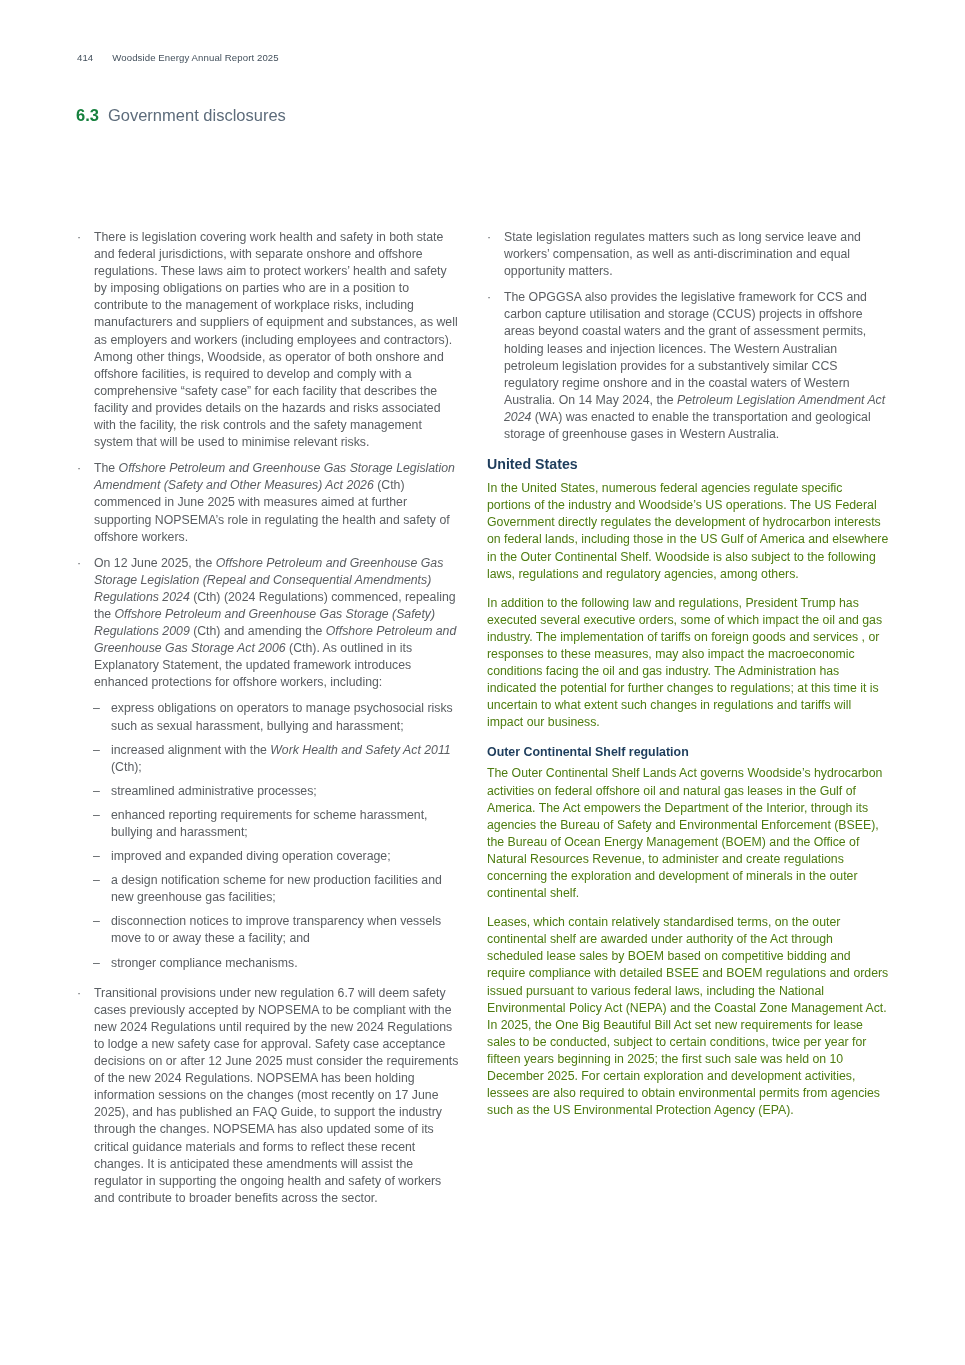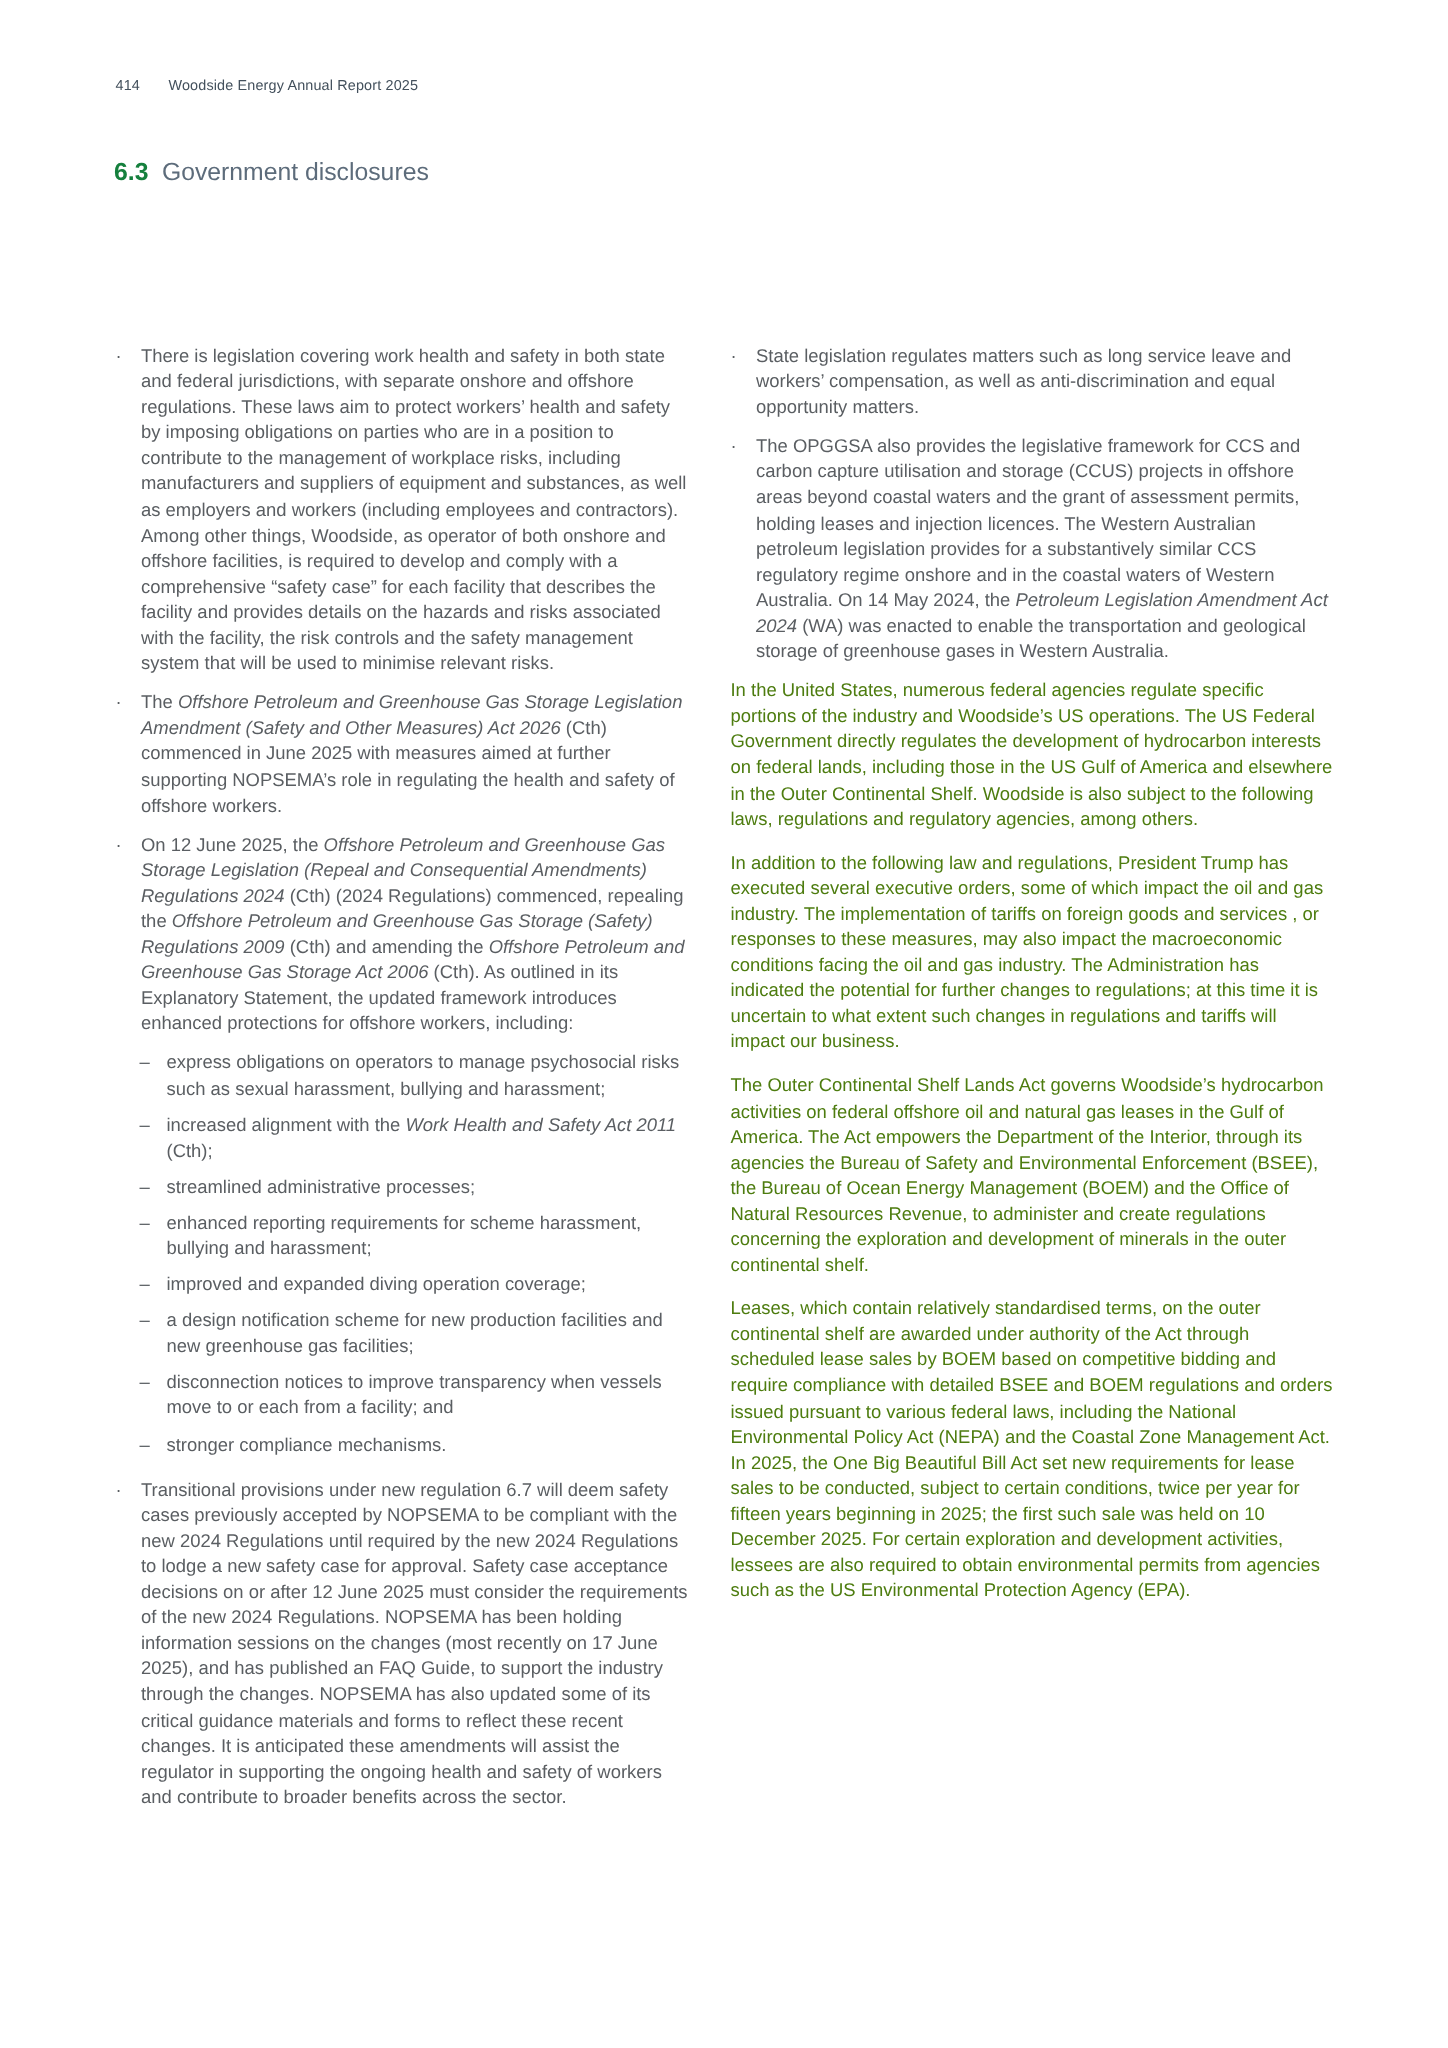--- a/index.html
+++ b/index.html
@@ -78,21 +78,21 @@
       <div class="li d">
           <span class="mk">–</span>
           <div class="tx"><span>improved and expanded diving operation coverage;</span></div>
         </div>
       <div class="li d">
           <span class="mk">–</span>
           <div class="tx"><span>a design notification scheme for new production facilities and new greenhouse gas facilities;</span></div>
         </div>
       <div class="li d">
           <span class="mk">–</span>
-          <div class="tx"><span>disconnection notices to improve transparency when vessels move to or each from a facility; and</span></div>
+          <div class="tx"><span>disconnection notices to improve transparency when vessels move to or away these a facility; and</span></div>
         </div>
       <div class="li d">
           <span class="mk">–</span>
           <div class="tx"><span>stronger compliance mechanisms.</span></div>
         </div>
       <div class="li b" style="margin-top:13px;">
           <span class="mk">·</span>
           <div class="tx"><span>Transitional provisions under new regulation 6.7 will deem safety cases previously accepted by NOPSEMA to be compliant with the new 2024 Regulations until required by the new 2024 Regulations to lodge a new safety case for approval. Safety case acceptance decisions on or after 12 June 2025 must consider the requirements of the new 2024 Regulations. NOPSEMA has been holding information sessions on the changes (most recently on 17 June 2025), and has published an FAQ Guide, to support the industry through the changes. NOPSEMA has also updated some of its critical guidance materials and forms to reflect these recent changes. It is anticipated these amendments will assist the regulator in supporting the ongoing health and safety of workers and contribute to broader benefits across the sector.</span></div>
         </div>
     </div>
@@ -100,21 +100,23 @@
     <div class="col-right">
       <div class="li b">
           <span class="mk">·</span>
           <div class="tx"><span>State legislation regulates matters such as long service leave and workers’ compensation, as well as anti-discrimination and equal opportunity matters.</span></div>
         </div>
       <div class="li b">
           <span class="mk">·</span>
           <div class="tx"><span>The OPGGSA also provides the legislative framework for CCS and carbon capture utilisation and storage (CCUS) projects in offshore areas beyond coastal waters and the grant of assessment permits, holding leases and injection licences. The Western Australian petroleum legislation provides for a substantively similar CCS regulatory regime onshore and in the coastal waters of Western Australia. On 14 May 2024, the </span><span class="it">Petroleum Legislation Amendment Act 2024</span><span> (WA) was enacted to enable the transportation and geological storage of greenhouse gases in Western Australia.</span></div>
         </div>
 
+      <h2 class="us">United States</h2>
       <p class="body">In the United States, numerous federal agencies regulate specific portions of the industry and Woodside’s US operations. The US Federal Government directly regulates the development of hydrocarbon interests on federal lands, including those in the US Gulf of America and elsewhere in the Outer Continental Shelf. Woodside is also subject to the following laws, regulations and regulatory agencies, among others.</p>
       <p class="body">In addition to the following law and regulations, President Trump has executed several executive orders, some of which impact the oil and gas industry. The implementation of tariffs on foreign goods and services , or responses to these measures, may also impact the macroeconomic conditions facing the oil and gas industry. The Administration has indicated the potential for further changes to regulations; at this time it is uncertain to what extent such changes in regulations and tariffs will impact our business.</p>
 
+      <h3 class="ocs">Outer Continental Shelf regulation</h3>
       <p class="body">The Outer Continental Shelf Lands Act governs Woodside’s hydrocarbon activities on federal offshore oil and natural gas leases in the Gulf of America. The Act empowers the Department of the Interior, through its agencies the Bureau of Safety and Environmental Enforcement (BSEE), the Bureau of Ocean Energy Management (BOEM) and the Office of Natural Resources Revenue, to administer and create regulations concerning the exploration and development of minerals in the outer continental shelf.</p>
       <p class="body">Leases, which contain relatively standardised terms, on the outer continental shelf are awarded under authority of the Act through scheduled lease sales by BOEM based on competitive bidding and require compliance with detailed BSEE and BOEM regulations and orders issued pursuant to various federal laws, including the National Environmental Policy Act (NEPA) and the Coastal Zone Management Act. In 2025, the One Big Beautiful Bill Act set new requirements for lease sales to be conducted, subject to certain conditions, twice per year for fifteen years beginning in 2025; the first such sale was held on 10 December 2025. For certain exploration and development activities, lessees are also required to obtain environmental permits from agencies such as the US Environmental Protection Agency (EPA).</p>
     </div>
 
   </div>
 </div>
 
 </body></html>

